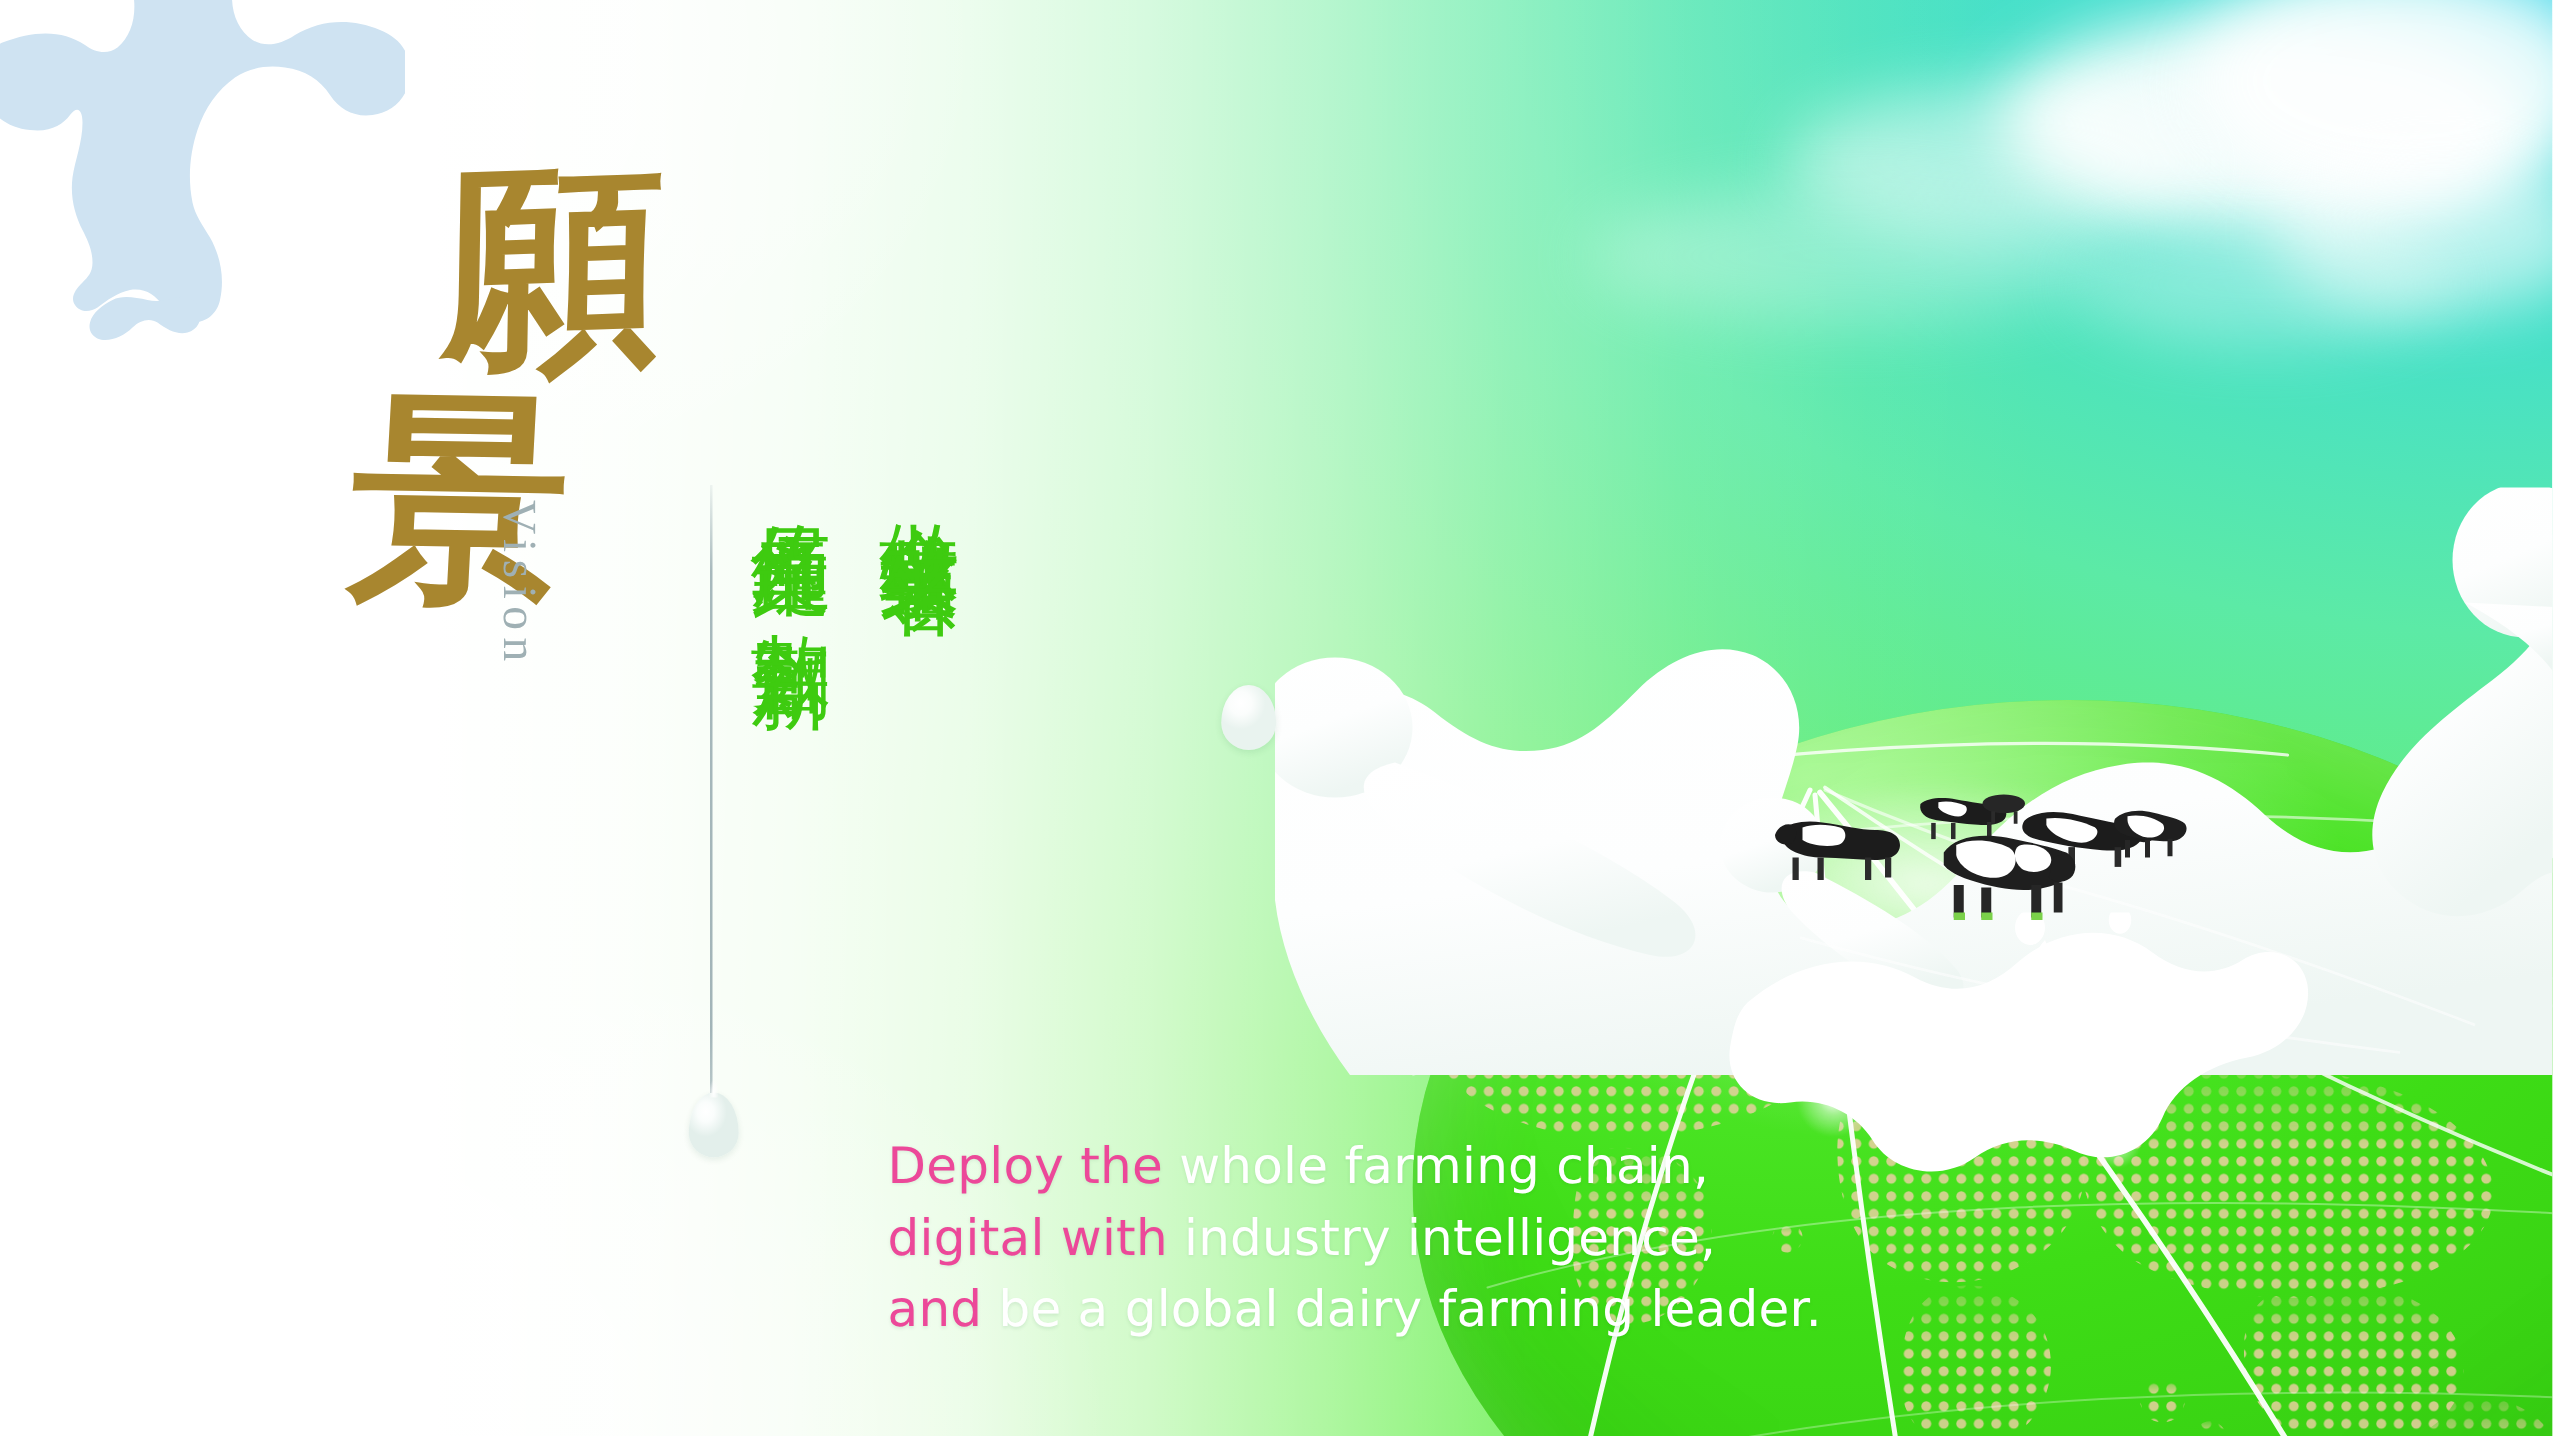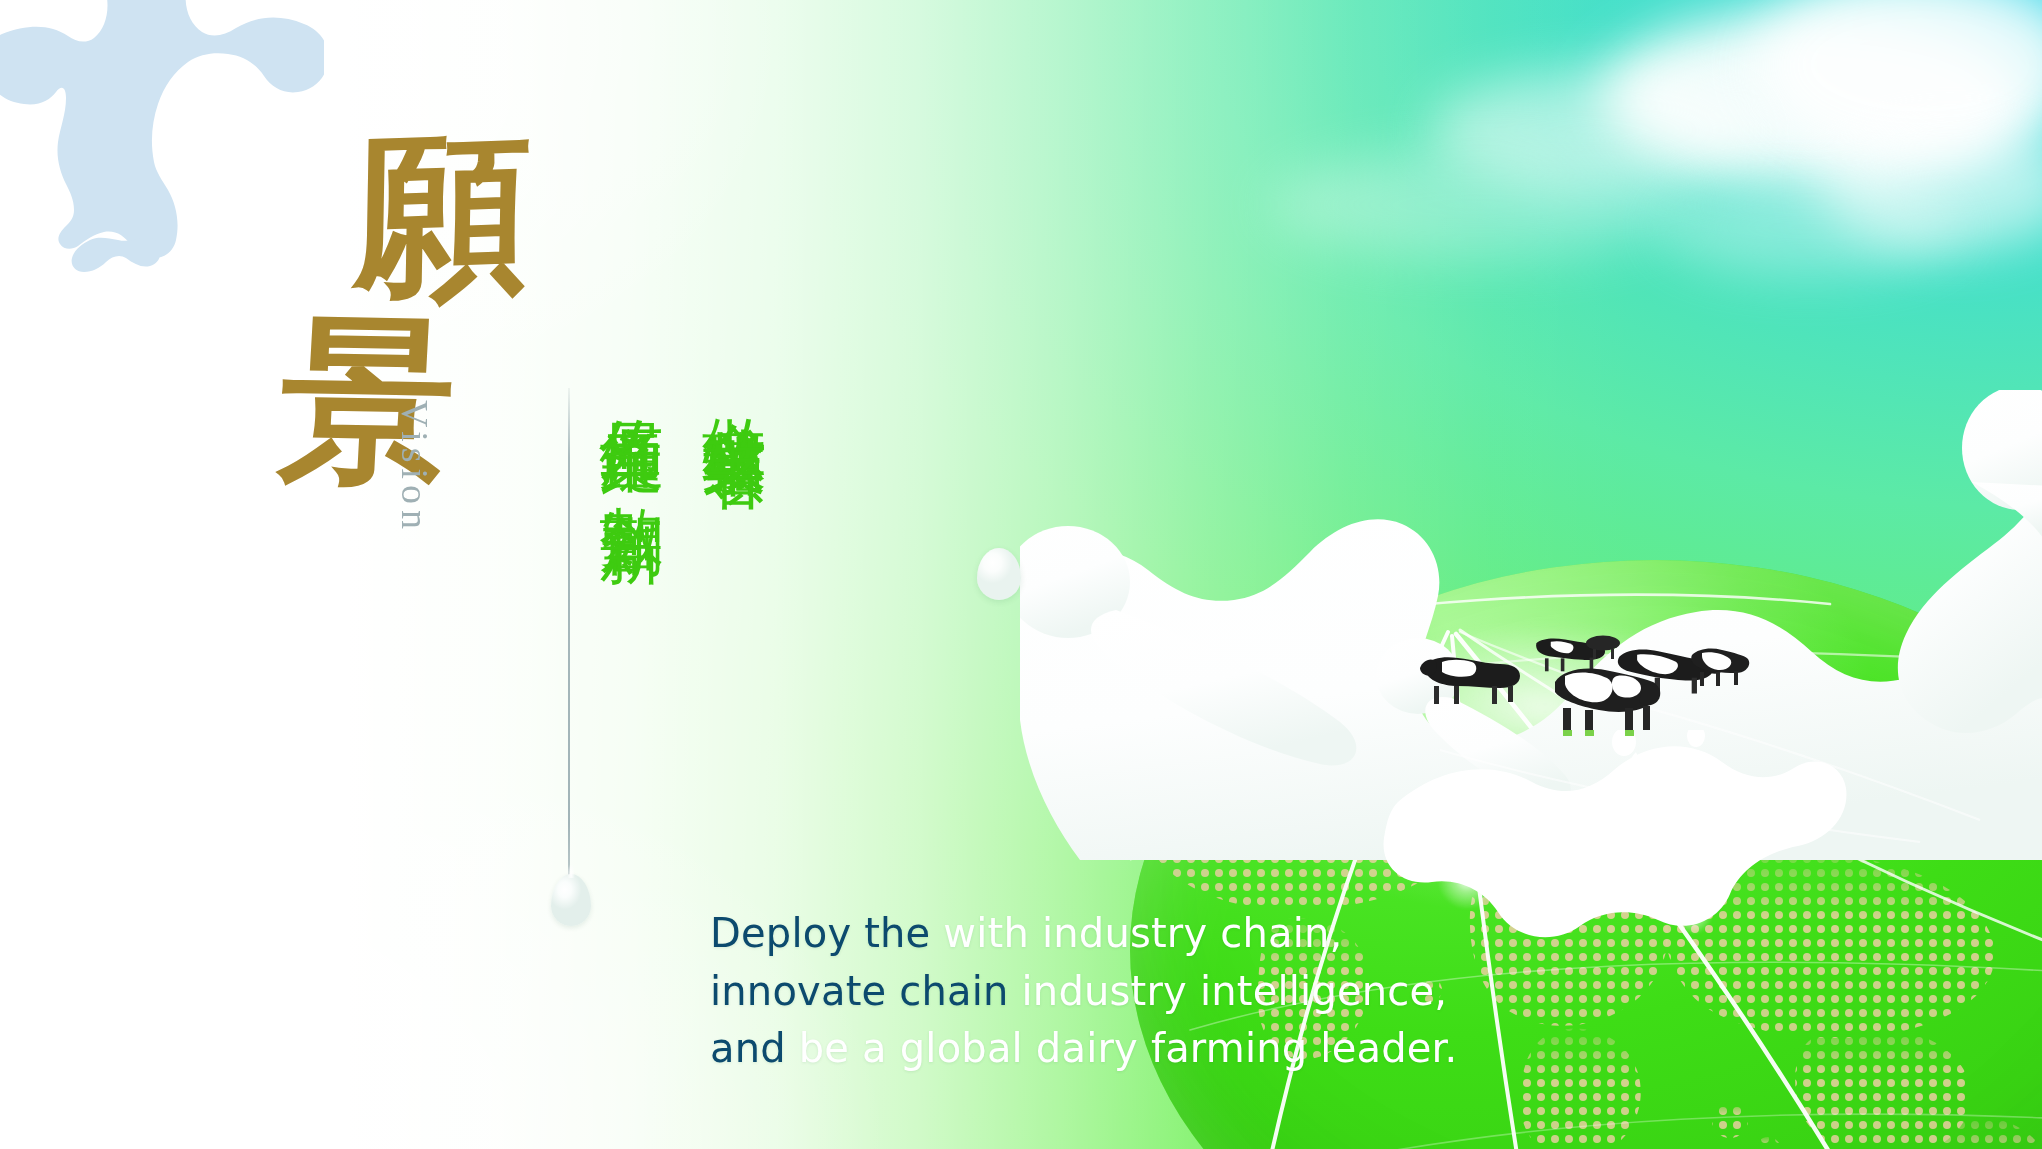--- a/index.html
+++ b/index.html
@@ -165,21 +165,21 @@
 
   .eng{
     position:absolute; left:710px; top:905px;
     font-family:"DejaVu Sans","Liberation Sans", sans-serif;
     font-size:40px;
     line-height:1.44;
     color:#ffffff;
     letter-spacing:.2px;
     text-shadow:0 1px 3px rgba(0,90,40,.10);
   }
-  .eng .hl{color:#0c4a6e;}
+  .eng .hl{color:#ec4899;}
   .eng-line{display:block;white-space:pre;}
 </style>
 </head>
 <body>
 
 <div id="stage">
 
   <div class="bg-base"></div>
   <div class="bg-whitefade"></div>
   <div class="bg-topfade"></div>
@@ -413,18 +413,18 @@
 
   <div class="vision-label">Vision</div>
 
   <div class="divider-line"></div>
   <div class="divider-drop"></div>
 
   <div class="cjk-vert cjk-col-a">佈局產業鏈　數智創新</div>
   <div class="cjk-vert cjk-col-b">做全球牧業引領者</div>
 
   <div class="eng">
-    <span class="eng-line"><span class="hl">Deploy the </span><span>with industry chain,</span></span>
-    <span class="eng-line"><span class="hl">innovate chain </span><span>industry intelligence,</span></span>
+    <span class="eng-line"><span class="hl">Deploy the </span><span>whole farming chain,</span></span>
+    <span class="eng-line"><span class="hl">digital with </span><span>industry intelligence,</span></span>
     <span class="eng-line"><span class="hl">and </span><span>be a global dairy farming leader.</span></span>
   </div>
 
 </div>
 
 </body></html>

